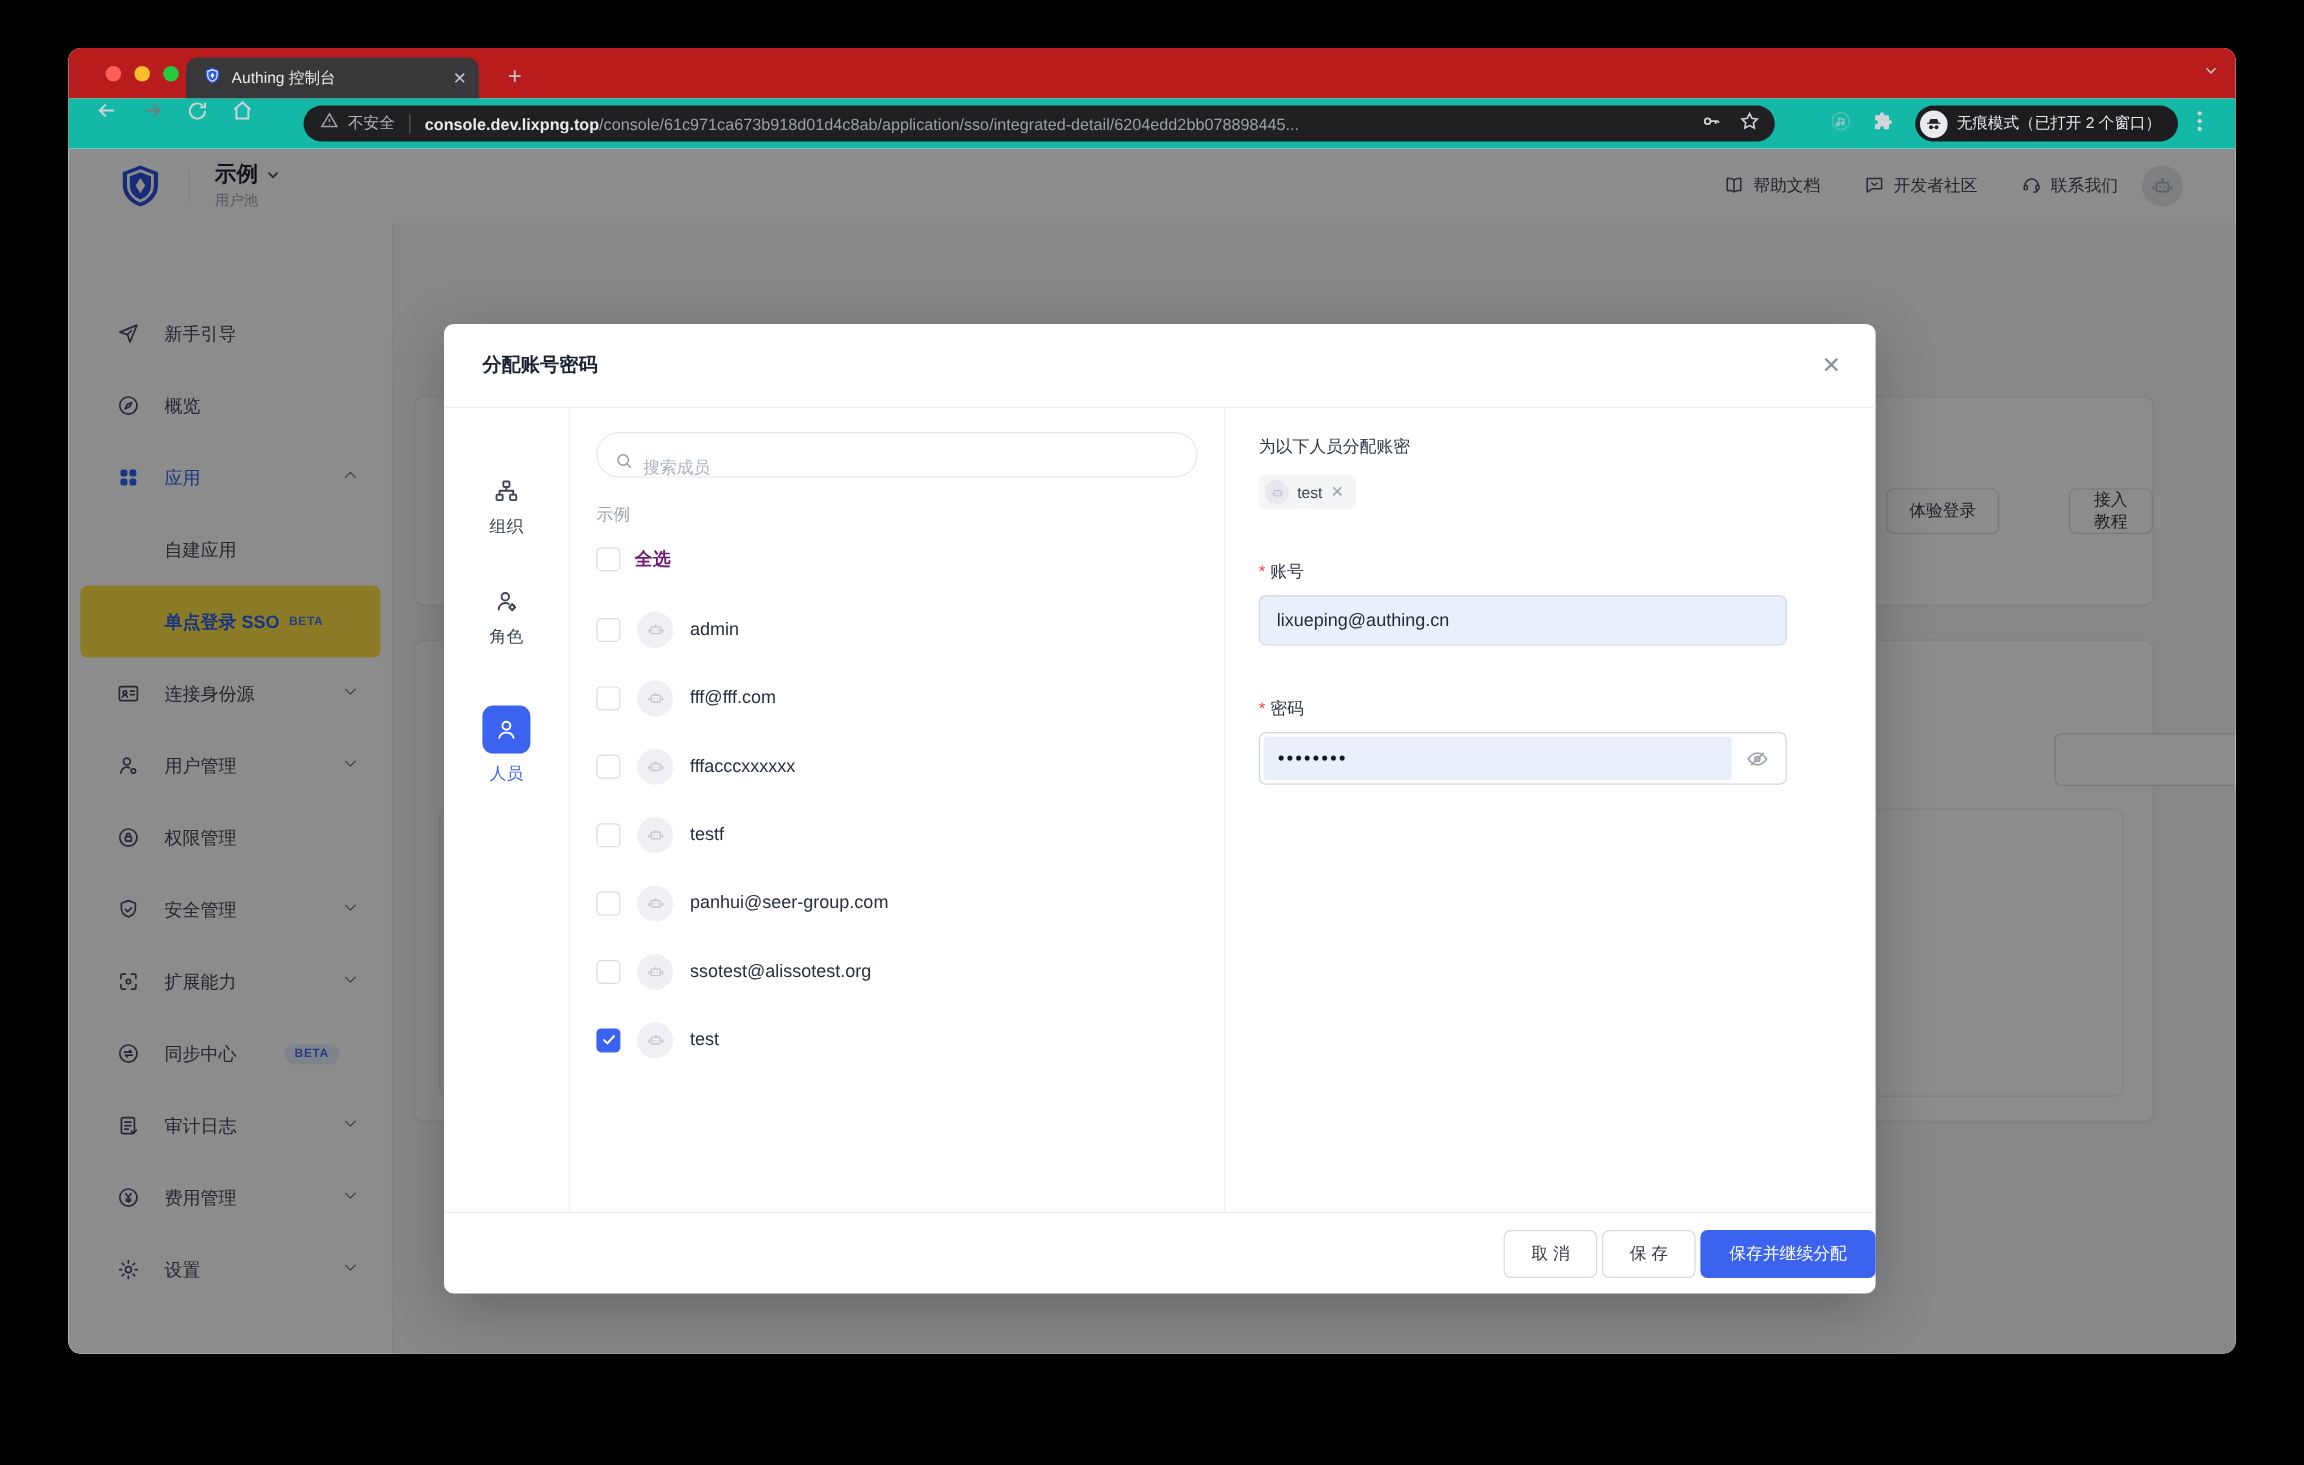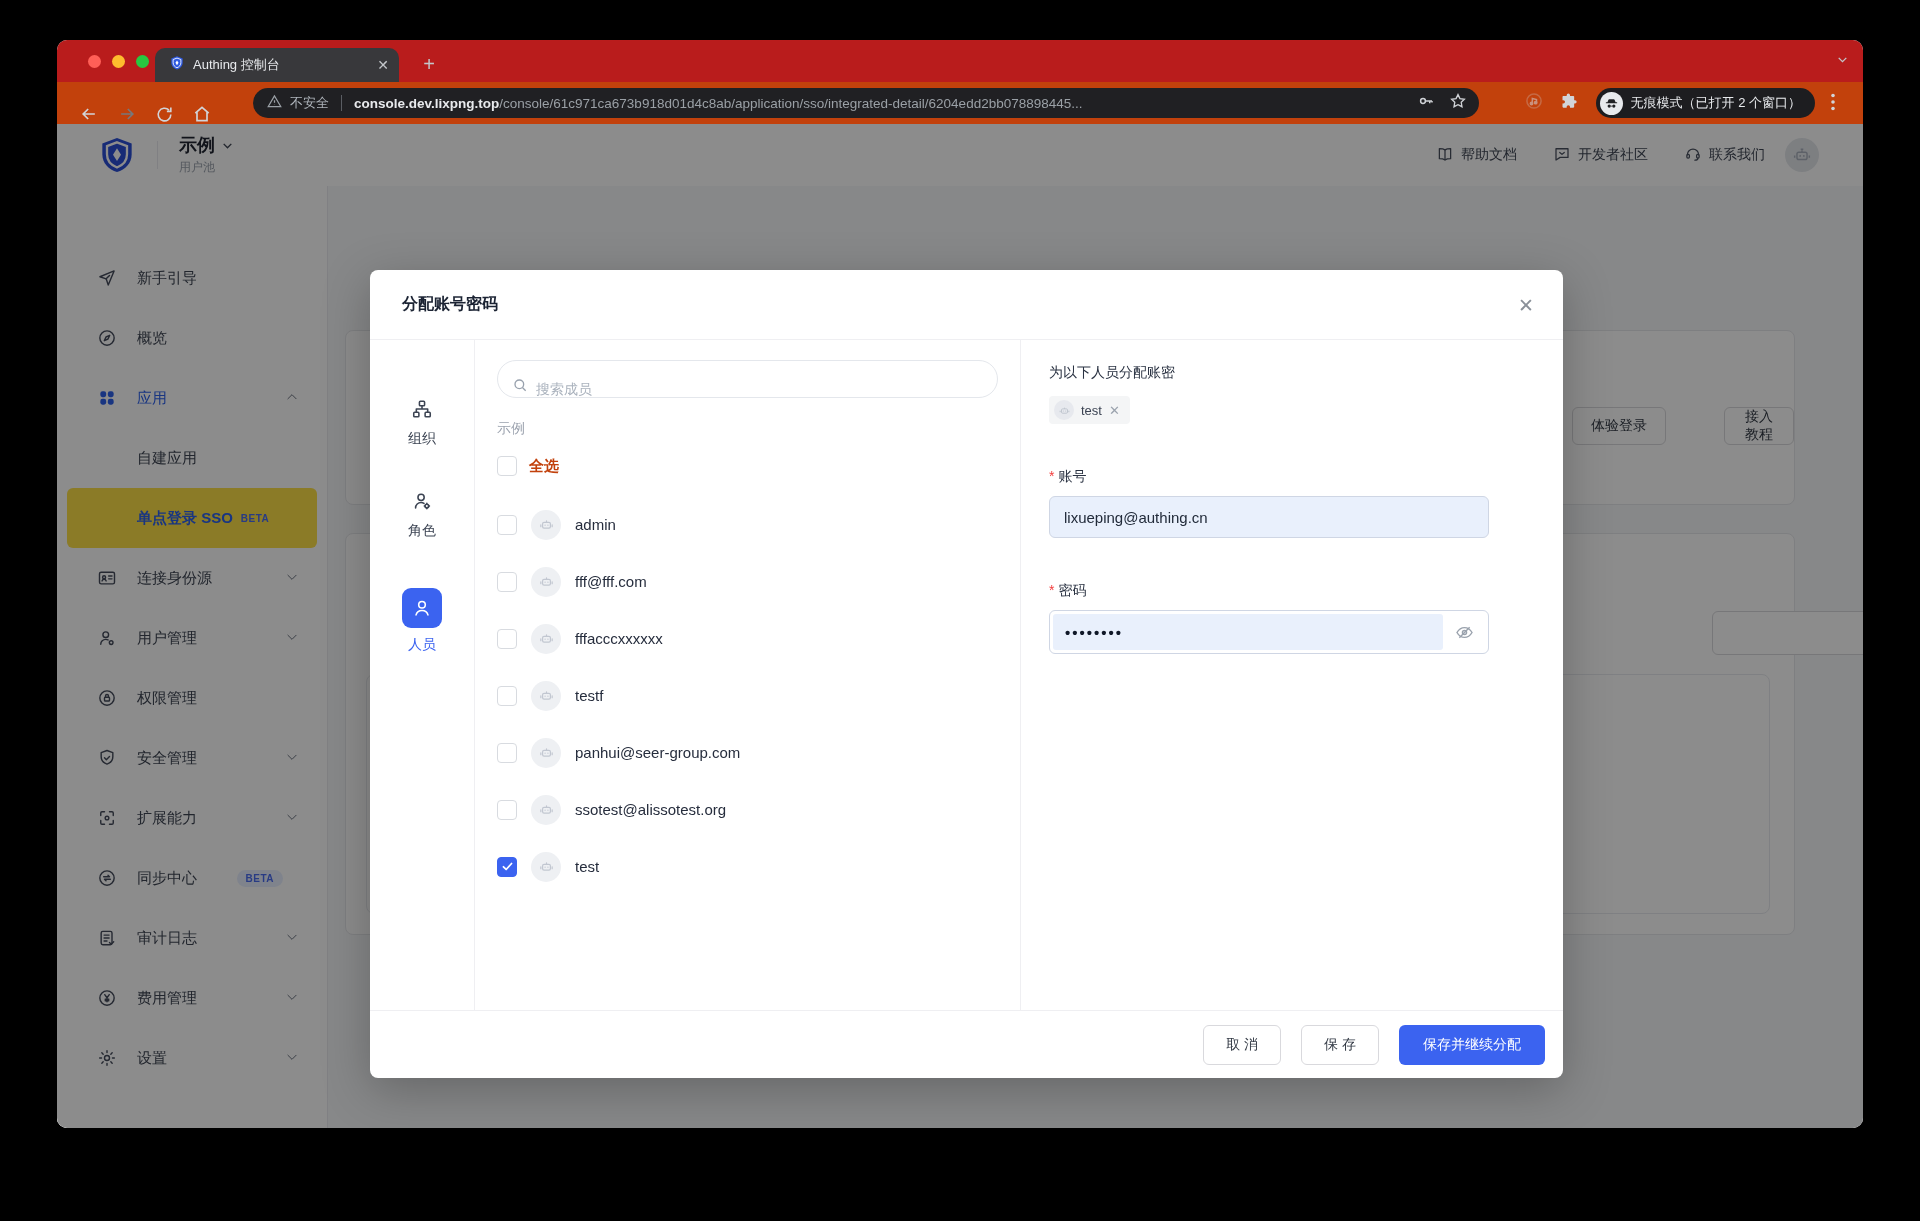--- a/index.html
+++ b/index.html
@@ -13,21 +13,21 @@
   .light { position:absolute; top:15px; width:13px; height:13px; border-radius:50%; }
   .light.red { left:31px; background:#ff5f57; }
   .light.yellow { left:55px; background:#febc2e; }
   .light.green { left:79px; background:#28c840; }
   .tab { position:absolute; left:98px; top:8px; width:244px; height:34px; background:#38383b; border-radius:10px 10px 0 0; display:flex; align-items:center; padding:0 10px 0 14px; gap:8px; }
   .tab .title { flex:1; font-size:13px; color:#e8eaed; white-space:nowrap; overflow:hidden; }
   .tab .close { color:#c3c6ca; font-size:14px; line-height:1; cursor:default; }
   .newtab { position:absolute; left:358px; top:10px; width:28px; height:28px; display:flex; align-items:center; justify-content:center; color:#c3c6ca; font-size:20px; }
   .strip-chev { position:absolute; right:14px; top:12px; color:#c3c6ca; }
 
-  .toolbar { position:relative; height:42px; background:#c2410c; display:flex; align-items:flex-end; }
+  .toolbar { position:relative; height:42px; background:#14b8a6; display:flex; align-items:flex-start; }
   .navicons { display:flex; align-items:center; gap:18px; padding:0 0 0 22px; color:#d2d4d8; }
   .navicons svg { display:block; }
   .nav-dim { color:#76787d; }
   .urlbar { position:absolute; left:196px; top:6px; width:1226px; height:30px; background:#202023; border-radius:15px; display:flex; align-items:center; padding:0 12px 0 14px; gap:8px; color:#9aa0a6; }
   .urlbar .sec { font-size:13px; color:#aeb4bb; white-space:nowrap; }
   .urlbar .vdiv { width:1px; height:16px; background:#5a5d63; margin:0 4px; }
   .urlbar .url { flex:1; font-size:13.5px; white-space:nowrap; overflow:hidden; }
   .urlbar .url .domain { color:#e8eaed; }
   .urlbar .url .path { color:#9aa0a6; }
   .urlbar .right-ic { display:flex; gap:14px; color:#cfd2d6; }
@@ -72,40 +72,40 @@
   .select-box { position:absolute; left:1366px; top:77px; width:187px; height:44px; border:1px solid #d9d9dd; border-radius:6px; background:#fff; }
   .table-ph { position:absolute; left:20px; right:24px; top:140px; bottom:20px; border:1px solid #e8eaee; border-radius:8px; }
 
   .dim { position:absolute; inset:0; background:rgba(0,0,0,.45); }
 
   
   .modal { position:absolute; left:313px; top:146px; width:1193px; height:808px; background:#fff; border-radius:8px; box-shadow:0 12px 48px rgba(0,0,0,.25); }
   .m-head { position:absolute; left:0; top:0; right:0; height:70px; border-bottom:1px solid #efeff2; display:flex; align-items:center; padding:0 32px; }
   .m-title { font-size:16px; font-weight:700; color:#1b2333; }
   .m-close { position:absolute; right:26px; top:24px; width:22px; height:22px; color:#8a9099; font-size:19px; display:flex; align-items:center; justify-content:center; }
-  .m-foot { position:absolute; left:0; right:0; bottom:0; height:68px; border-top:1px solid #efeff2; display:flex; align-items:center; justify-content:flex-end; gap:20px; padding-right:18px; }
+  .m-foot { position:absolute; left:0; right:0; bottom:0; height:68px; border-top:1px solid #efeff2; display:flex; align-items:center; justify-content:flex-end; gap:4px; }
   .btn { height:40px; border-radius:6px; font-size:14px; display:flex; align-items:center; justify-content:center; }
   .btn.plain { background:#fff; border:1px solid #d9d9dd; color:#333a45; padding:0 22px; }
   .btn.primary { background:#3b63f0; border:none; color:#fff; padding:0 24px; }
 
   .m-tabs { position:absolute; left:0; top:70px; bottom:68px; width:105px; border-right:1px solid #efeff2; padding-top:56px; display:flex; flex-direction:column; align-items:center; }
   .mtab { display:flex; flex-direction:column; align-items:center; margin-bottom:40px; color:#3c4453; }
   .mtab .ibox { width:26px; height:26px; display:flex; align-items:center; justify-content:center; }
   .mtab .tl { font-size:14px; margin-top:8px; }
   .mtab.active .ibox { width:40px; height:40px; background:#3b63f0; border-radius:9px; color:#fff; }
   .mtab.active { margin-top:8px; }
   .mtab.active .tl { color:#3b63f0; }
 
   .m-list { position:absolute; left:105px; top:70px; width:545px; bottom:68px; padding:20px 22px; overflow:hidden; }
   .search { height:38px; border:1px solid #e4e7ec; border-radius:19px; display:flex; align-items:flex-end; gap:8px; padding:0 14px; color:#98a1ad; }
   .search input { border:none; outline:none; flex:1; font-size:14px; color:#333; background:transparent; font-family:inherit; }
   .search input::placeholder { color:#aab2bd; }
   .grp { margin-top:22px; font-size:14px; color:#9aa1ad; }
   .selall { margin-top:18px; display:flex; align-items:center; gap:12px; }
-  .selall .sa-lbl { color:#c2410c; font-weight:700; font-size:15px; }
+  .selall .sa-lbl { color:#701a75; font-weight:700; font-size:15px; }
   .cb { width:20px; height:20px; border:1.5px solid #d8dbe0; border-radius:4px; background:#fff; flex:none; }
   .cb.checked { background:#3b63f0; border-color:#3b63f0; display:flex; align-items:center; justify-content:center; }
   .mrows { margin-top:20px; }
   .mrow { height:57px; display:flex; align-items:center; gap:14px; }
   .mrow .av { width:30px; height:30px; border-radius:50%; background:#eef0f3; display:flex; align-items:center; justify-content:center; color:#c2c7d1; }
   .mrow .nm { font-size:15px; color:#262d3d; }
 
   .m-panel { position:absolute; left:650px; top:70px; right:0; bottom:68px; border-left:1px solid #efeff2; padding:24px 28px 0 28px; }
   .p-head { font-size:14px; color:#2a3242; }
   .tag { margin-top:14px; display:inline-flex; align-items:center; gap:7px; background:#f4f5f6; border-radius:4px; padding:4px 10px 4px 5px; }

